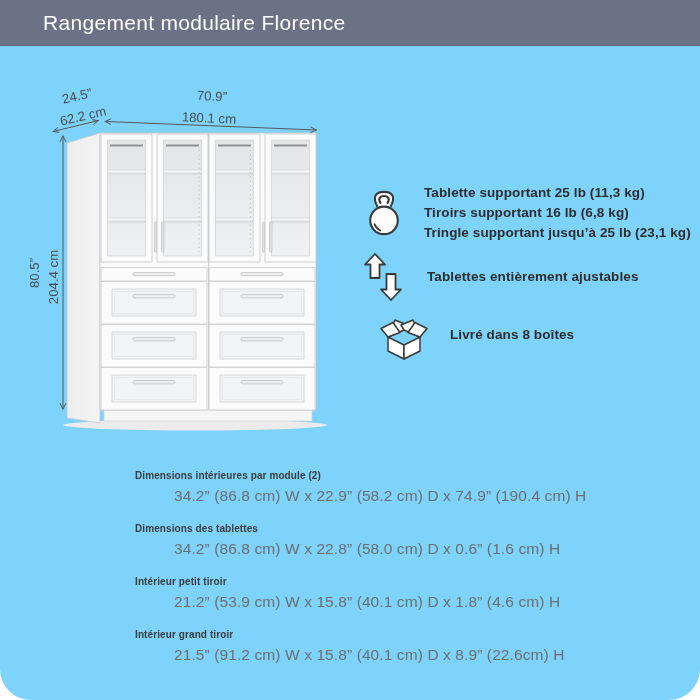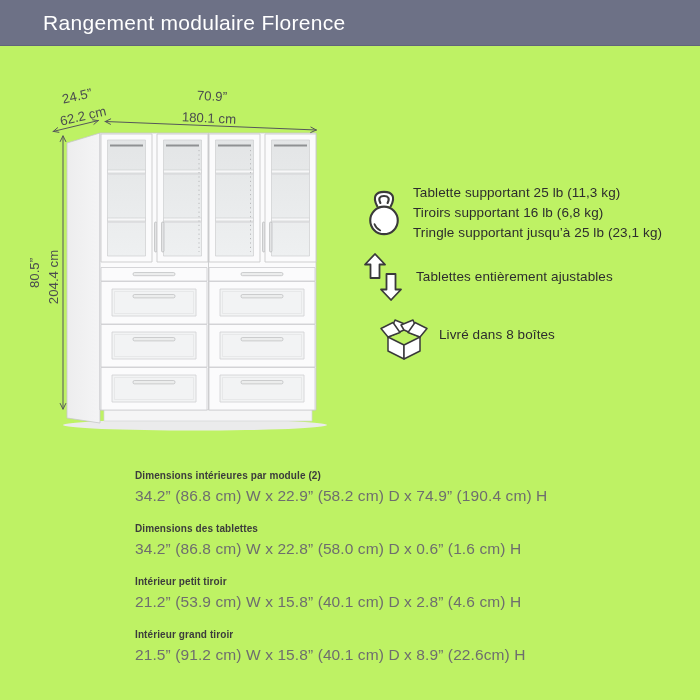--- a/index.html
+++ b/index.html
@@ -1,47 +1,47 @@
 <!DOCTYPE html>
 <html><head>
 <meta charset="utf-8">
 <style>
   * { margin:0; padding:0; box-sizing:border-box; }
   html,body { width:700px; height:700px; background:#ffffff;
               font-family:"Liberation Sans", sans-serif; overflow:hidden; }
-  .stage { position:relative; width:700px; height:700px; background:#bef264; }
+  .stage { position:relative; width:700px; height:700px; background:#7dd3fc;border-radius:31px; }
 
   
   .header { position:absolute; left:0; top:0; width:700px; height:46px;
             background:#6d7186; border-bottom:1px solid #61657a;
             display:flex; align-items:center; }
   .header h1 { color:#ffffff; font-size:21px; font-weight:500;
                letter-spacing:.3px; padding-left:43px; }
 
   
   .illustration { position:absolute; left:15px; top:80px; width:355px; height:365px; }
   .dim-label { font-family:"Liberation Sans", sans-serif; font-size:13.2px;
                fill:#4b4d4f; font-weight:500; }
 
   
   .feature-row { position:absolute; display:flex; align-items:center; }
   .feature-row .ficon { flex:0 0 auto; }
-  .feature-text { margin-left:11px; font-size:13.5px; color:#2d2d2d;
-                  line-height:20px; font-weight:400; letter-spacing:.1px; }
+  .feature-text { margin-left:22px; font-size:13.5px; color:#2d2d2d;
+                  line-height:20px; font-weight:700; letter-spacing:.1px; }
   #feat-1 { left:366px; top:183px; width:330px; }
   #feat-2 { left:363px; top:252px; width:330px; }
   #feat-3 { left:380px; top:309px; width:330px; }
 
   
   .specs { position:absolute; left:135px; top:466px; width:470px; }
   .spec-block { margin-bottom:13px; }
   .spec-title { font-size:10px; font-weight:700; color:#3c3c3c;
                 line-height:20px; letter-spacing:.1px; }
   .spec-value { font-size:15.5px; font-weight:400; color:#6e6e6e;
-                line-height:20px; letter-spacing:.1px; }
+                line-height:20px; letter-spacing:.1px;margin-left:39px; }
 </style>
 </head>
 <body>
 
 <div class="stage">
 
   <div class="header">
     <h1>Rangement modulaire Florence</h1>
   </div>
 
@@ -230,21 +230,21 @@
     <div class="spec-block">
       <div class="spec-title">Dimensions intérieures par module (2)</div>
       <div class="spec-value">34.2” (86.8 cm) W x 22.9” (58.2 cm) D x 74.9” (190.4 cm) H</div>
     </div>
     <div class="spec-block">
       <div class="spec-title">Dimensions des tablettes</div>
       <div class="spec-value">34.2” (86.8 cm) W x 22.8” (58.0 cm) D x 0.6” (1.6 cm) H</div>
     </div>
     <div class="spec-block">
       <div class="spec-title">Intérieur petit tiroir</div>
-      <div class="spec-value">21.2” (53.9 cm) W x 15.8” (40.1 cm) D x 2.8” (4.6 cm) H</div>
+      <div class="spec-value">21.2” (53.9 cm) W x 15.8” (40.1 cm) D x 1.8” (4.6 cm) H</div>
     </div>
     <div class="spec-block">
       <div class="spec-title">Intérieur grand tiroir</div>
       <div class="spec-value">21.5” (91.2 cm) W x 15.8” (40.1 cm) D x 8.9” (22.6cm) H</div>
     </div>
   </div>
 
 </div>
 
 </body></html>

